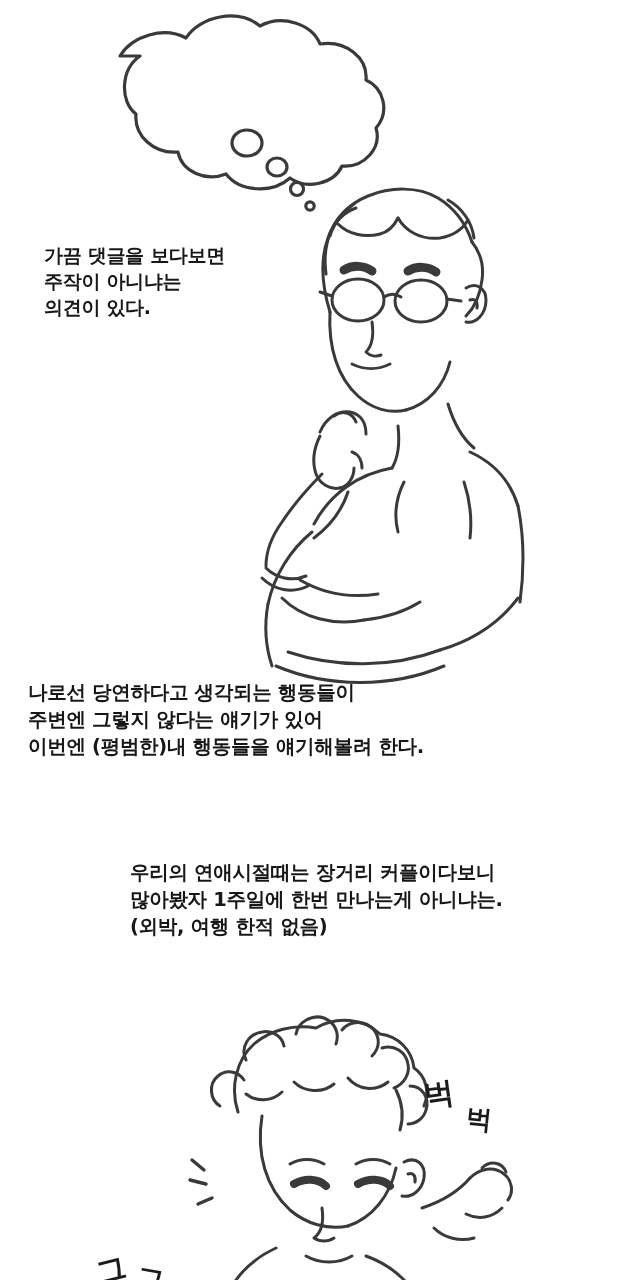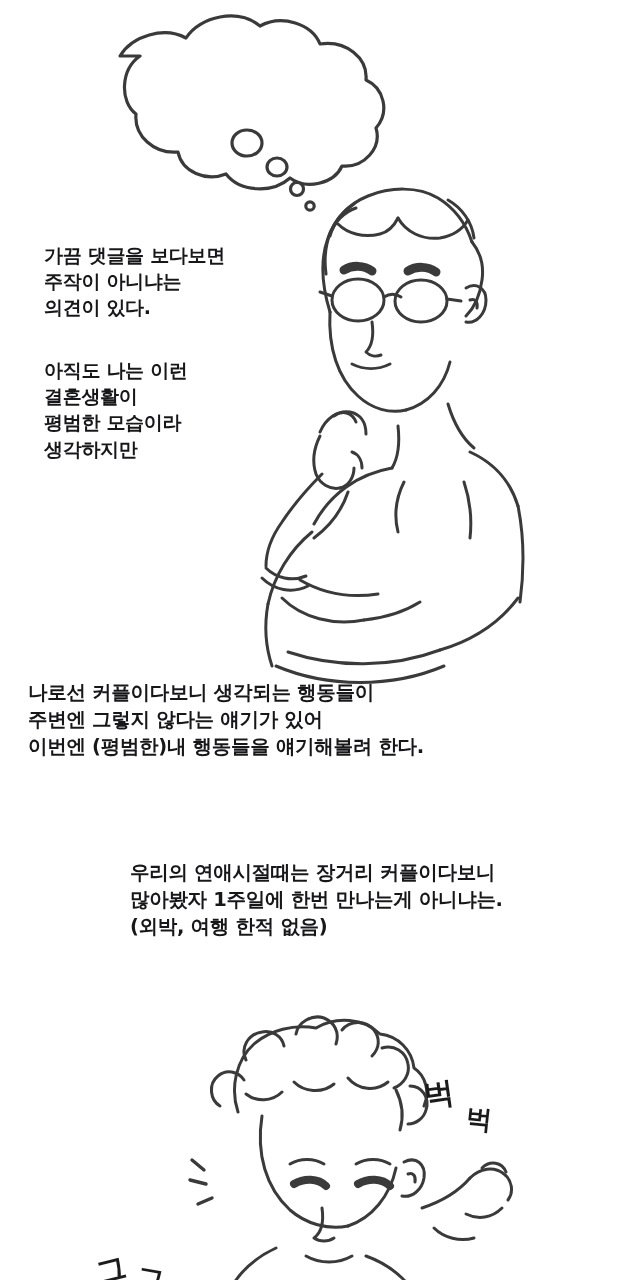--- a/index.html
+++ b/index.html
@@ -169,25 +169,21 @@
 
       <path d="M206 236c-26 12-44 32-52 56"></path>
       <path d="M296 244c28 10 48 30 58 54"></path>
       <path d="M152 280c-4 0-6 0-8 0"></path>
     </g>
   </svg>
 
   <div class="caption" id="cap-1">가끔 댓글을 보다보면
 주작이 아니냐는
 의견이 있다.</div>
-  <div class="caption" id="cap-2">아직도 나는 이런
-결혼생활이
-평범한 모습이라
-생각하지만</div>
-  <div class="caption" id="cap-3">나로선 커플이다보니 생각되는 행동들이
+  <div class="caption" id="cap-3">나로선 당연하다고 생각되는 행동들이
 주변엔 그렇지 않다는 얘기가 있어
 이번엔 (평범한)내 행동들을 얘기해볼려 한다.</div>
   <div class="caption" id="cap-4">우리의 연애시절때는 장거리 커플이다보니
 많아봤자 1주일에 한번 만나는게 아니냐는.
 (외박, 여행 한적 없음)</div>
 
   <div class="sfx" id="sfx-1">벅</div>
   <div class="sfx" id="sfx-2">벅</div>
   <div class="sfx" id="sfx-3">그</div>
   <div class="sfx" id="sfx-4">그</div>

